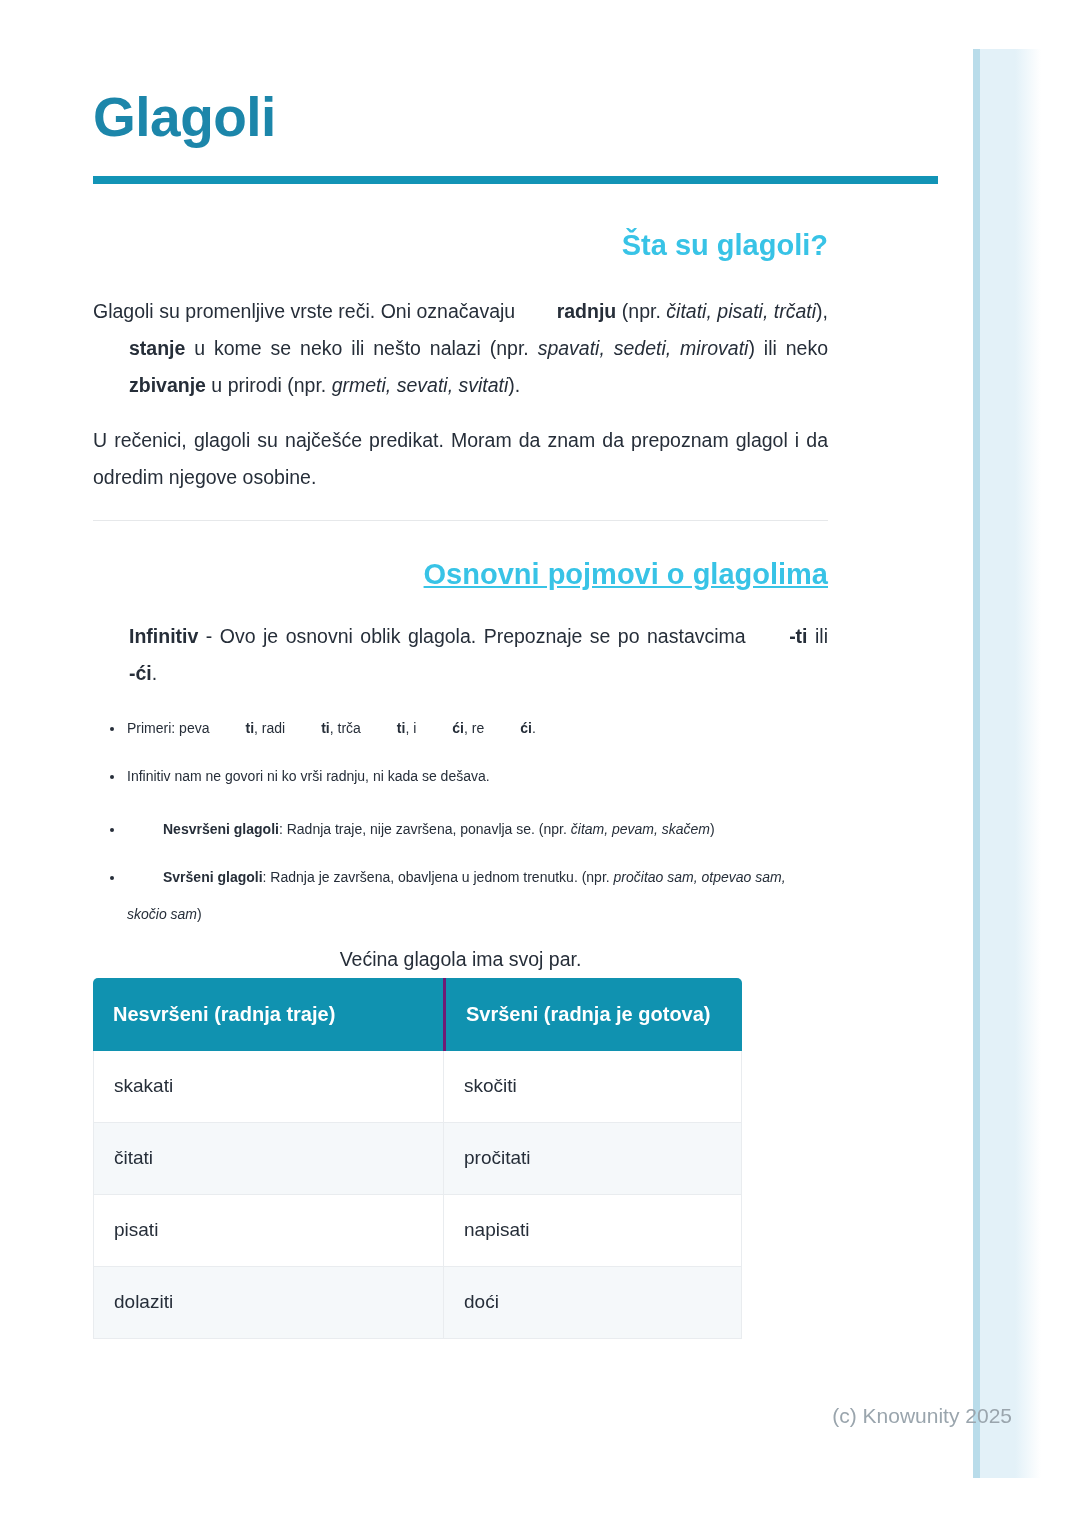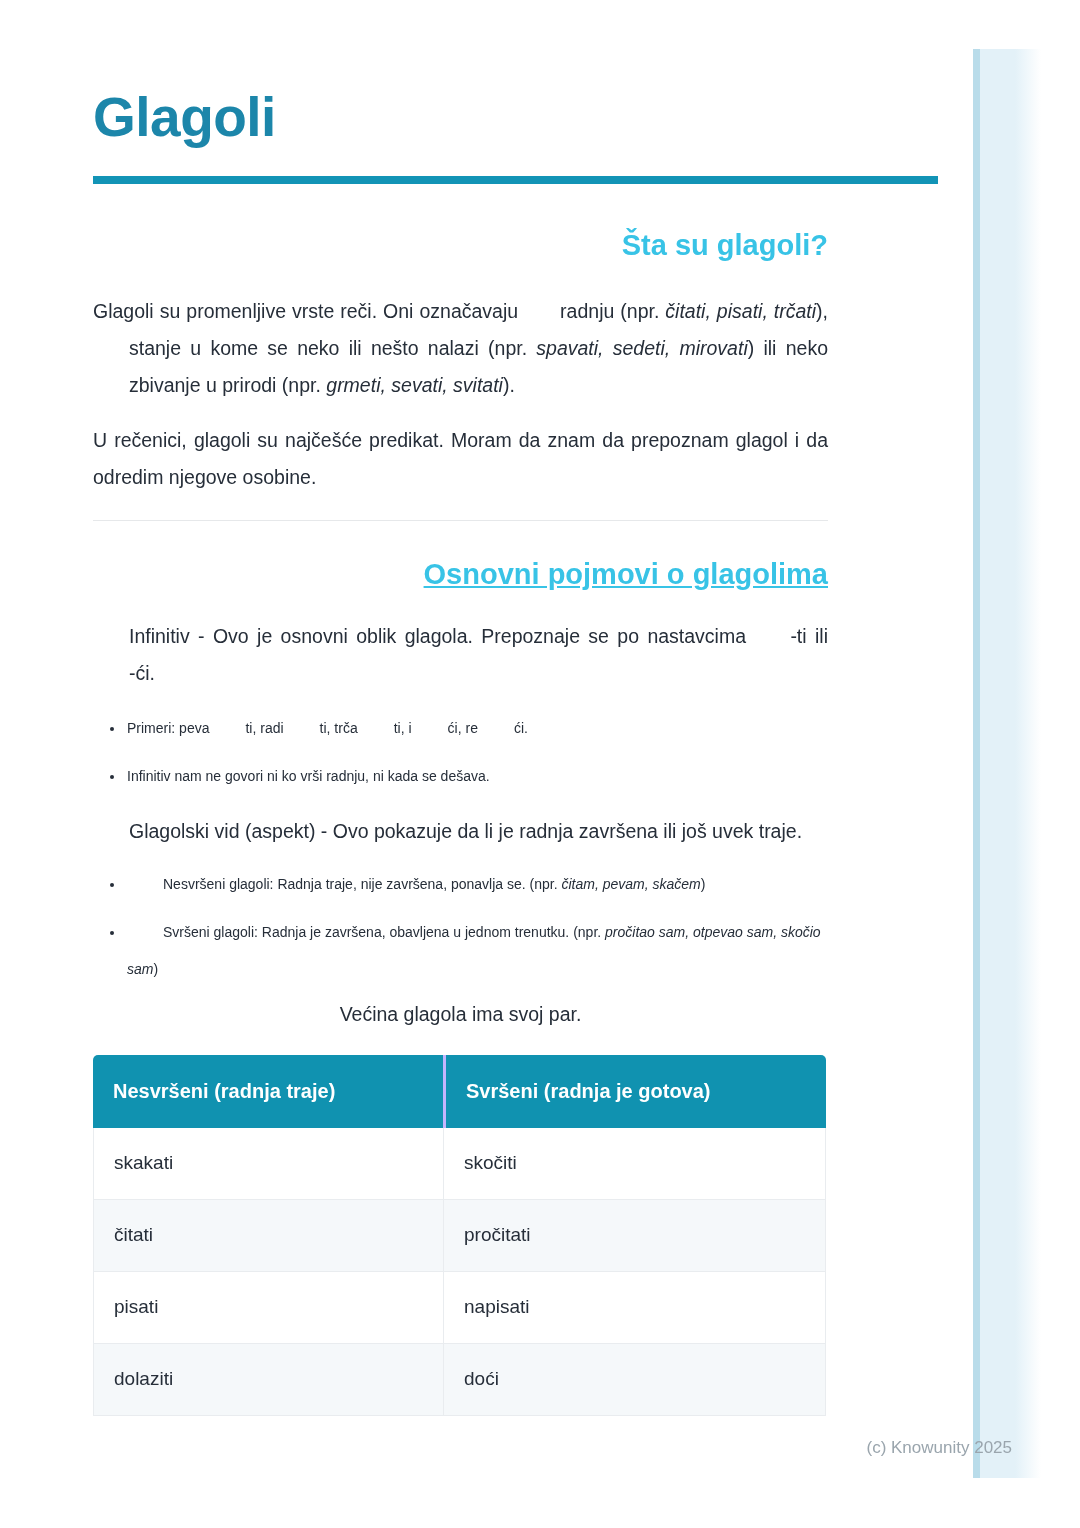--- a/index.html
+++ b/index.html
@@ -88,63 +88,62 @@
     list-style: disc;
   }
   ul.doc-list.second { margin-top: 16px; }
   ul.doc-list li {
     font-size: 14px;
     line-height: 37px;
     margin-bottom: 11px;
     padding-left: 2px;
   }
   ul.doc-list li:last-child { margin-bottom: 0; }
-  strong { font-weight: 400; padding-left: 36px; }
+  strong { font-weight: 700; padding-left: 36px; }
   em { font-style: italic; }
   table.pair-table {
-    margin-top: 22px;
-    width: 733px;
+    width: 649px;
     border-collapse: separate;
     border-spacing: 0;
     table-layout: fixed;
   }
   table.pair-table col.c1 { width: 350px; }
   table.pair-table th {
     background: var(--table-header-bg);
     color: #ffffff;
     font-size: 20px;
     font-weight: 700;
     text-align: left;
     padding: 25px 20px;
     height: 72px;
   }
   table.pair-table th:first-child { border-top-left-radius: 5px; }
   table.pair-table th:last-child {
     border-top-right-radius: 5px;
-    border-left: 3px solid #c4b5fd;
+    border-left: 3px solid #701a75;
   }
   table.pair-table td {
     font-size: 19px;
     padding: 24px 20px;
     height: 72px;
     border-bottom: 1px solid var(--table-border);
     background: #ffffff;
   }
   table.pair-table td:first-child { border-left: 1px solid var(--table-border); padding-left: 20px; }
   table.pair-table td:last-child {
     border-right: 1px solid var(--table-border);
     border-left: 1px solid var(--table-border);
   }
   table.pair-table tr.alt td { background: var(--table-alt-row); }
   .copyright {
     position: absolute;
-    top: 1438px;
+    top: 1404px;
     right: 68px;
     z-index: 3;
-    font-size: 17px;
+    font-size: 21px;
     color: var(--footer-gray);
   }
 </style>
 </head>
 <body>
 
 <div class="stripe"></div>
 
 <main class="content">
 
@@ -158,21 +157,20 @@
   <hr class="divider">
 
   <h2 class="section-heading second">Osnovni pojmovi o glagolima</h2>
   <p class="body-par par-inf"><strong>Infinitiv</strong><span> - Ovo je osnovni oblik glagola. Prepoznaje se po nastavcima </span><strong>-ti</strong><span> ili </span><strong>-ći</strong><span>.</span></p>
 
   <ul class="doc-list">
     <li><span>Primeri: peva</span><strong>ti</strong><span>, radi</span><strong>ti</strong><span>, trča</span><strong>ti</strong><span>, i</span><strong>ći</strong><span>, re</span><strong>ći</strong><span>.</span></li>
     <li><span>Infinitiv nam ne govori ni ko vrši radnju, ni kada se dešava.</span></li>
   </ul>
 
-  <p class="body-par par-vid"><strong>Glagolski vid (aspekt)</strong><span> - Ovo pokazuje da li je radnja završena ili još uvek traje.</span></p>
 
   <ul class="doc-list second">
     <li><strong>Nesvršeni glagoli</strong><span>: Radnja traje, nije završena, ponavlja se. (npr. </span><em>čitam, pevam, skačem</em><span>)</span></li>
     <li><strong>Svršeni glagoli</strong><span>: Radnja je završena, obavljena u jednom trenutku. (npr. </span><em>pročitao sam, otpevao sam, skočio sam</em><span>)</span></li>
   </ul>
 
   <p class="body-par par-pair"><span>Većina glagola ima svoj par.</span></p>
 
   <table class="pair-table">
     <colgroup>

